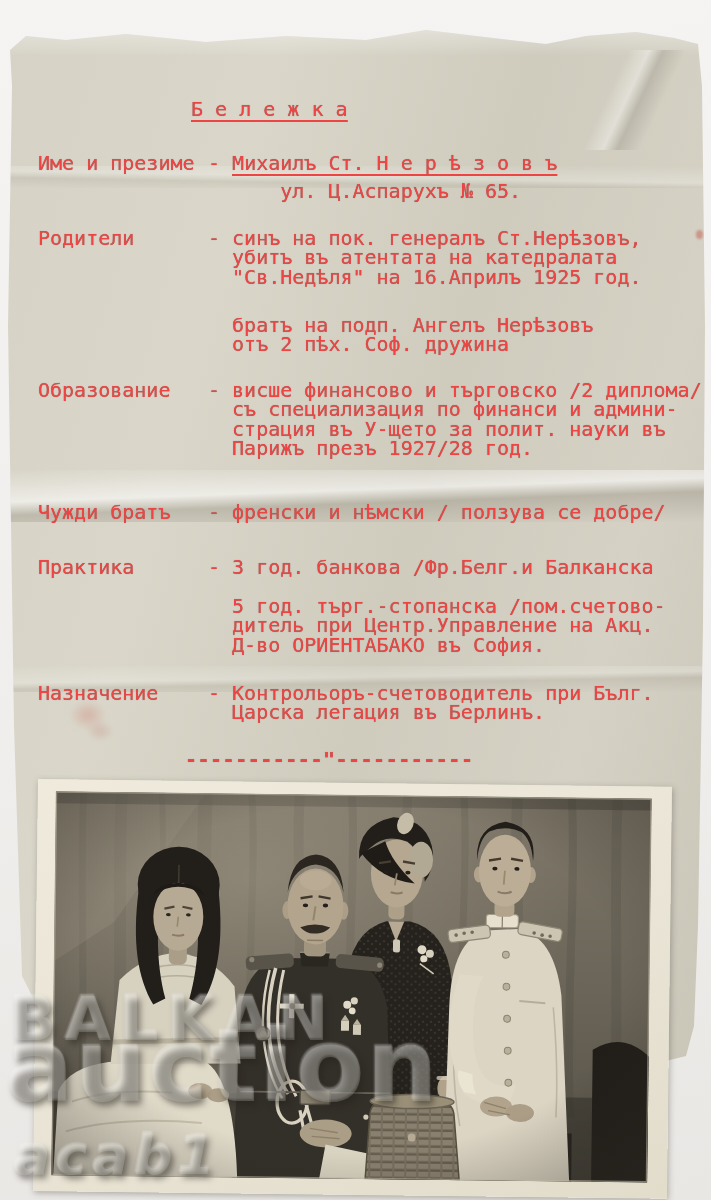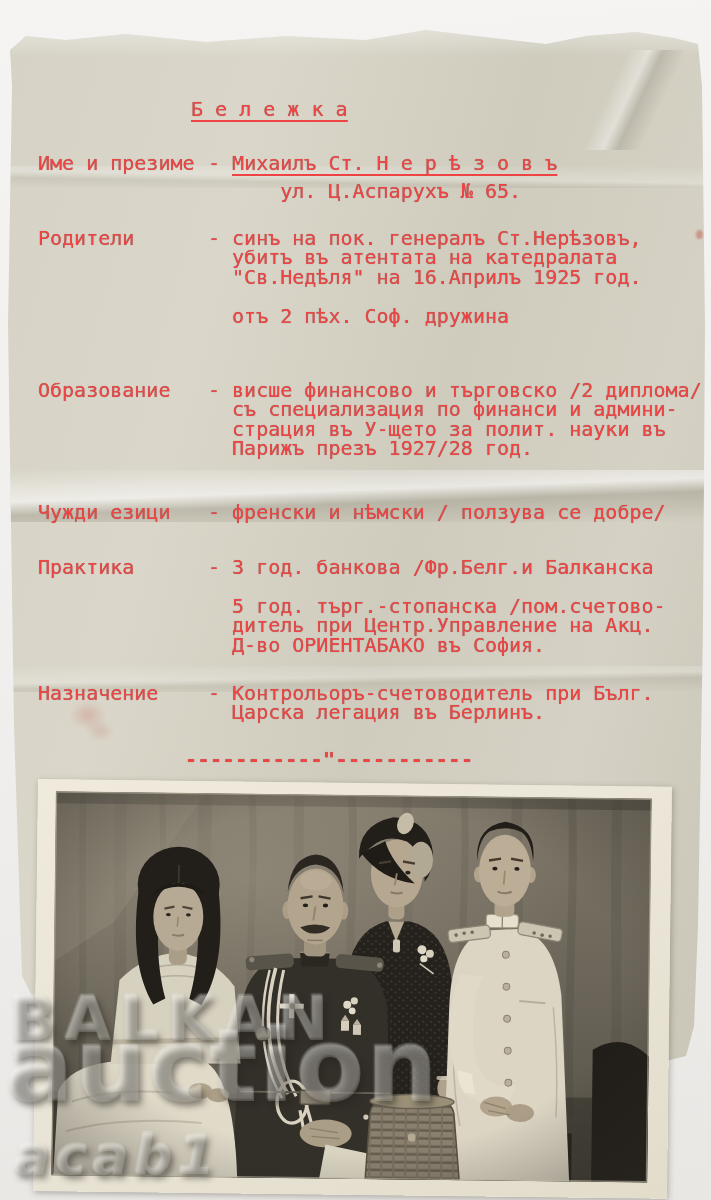--- a/index.html
+++ b/index.html
@@ -89,34 +89,35 @@
             <div class="line gap"><span>      ул. Ц.Аспарухъ № 65.</span></div>
           </div>
         </div>
         <div class="frow" style="top: 229px;">
           <span class="flabel">Родители</span>
           <div class="fval">
             <div class="line"><span>- синъ на пок. генералъ Ст.Нерѣзовъ,</span></div>
             <div class="line"><span>  убитъ въ атентата на катедралата</span></div>
             <div class="line"><span>  "Св.Недѣля" на 16.Априлъ 1925 год.</span></div>
             <div class="line"><span></span></div>
+            <div class="line gap"><span>  братъ на подп. Ангелъ Нерѣзовъ</span></div>
             <div class="line"><span>  отъ 2 пѣх. Соф. дружина</span></div>
           </div>
         </div>
         <div class="frow" style="top: 381px;">
           <span class="flabel">Образование</span>
           <div class="fval">
             <div class="line"><span>- висше финансово и търговско /2 диплома/</span></div>
             <div class="line"><span>  съ специализация по финанси и админи-</span></div>
             <div class="line"><span>  страция въ У-щето за полит. науки въ</span></div>
             <div class="line"><span>  Парижъ презъ 1927/28 год.</span></div>
           </div>
         </div>
         <div class="frow" style="top: 503px;">
-          <span class="flabel">Чужди езици</span>
+          <span class="flabel">Чужди братъ</span>
           <div class="fval">
             <div class="line"><span>- френски и нѣмски / ползува се добре/</span></div>
           </div>
         </div>
         <div class="frow" style="top: 558px;">
           <span class="flabel">Практика</span>
           <div class="fval">
             <div class="line"><span>- 3 год. банкова /Фр.Белг.и Балканска</span></div>
             <div class="line"><span></span></div>
             <div class="line"><span>  5 год. търг.-стопанска /пом.счетово-</span></div>

